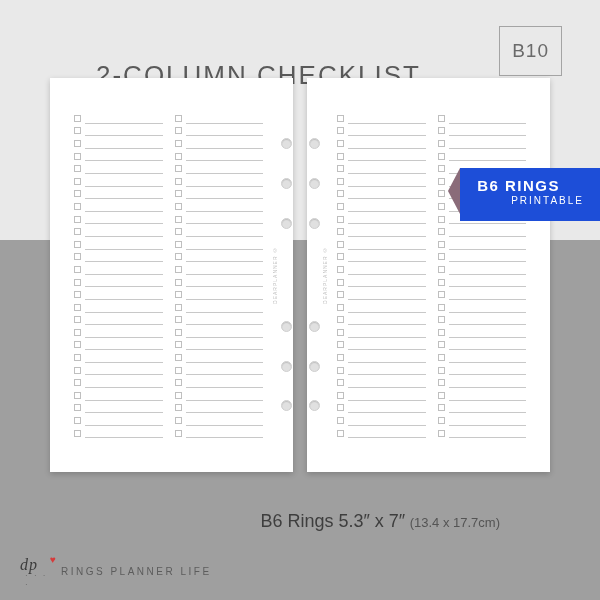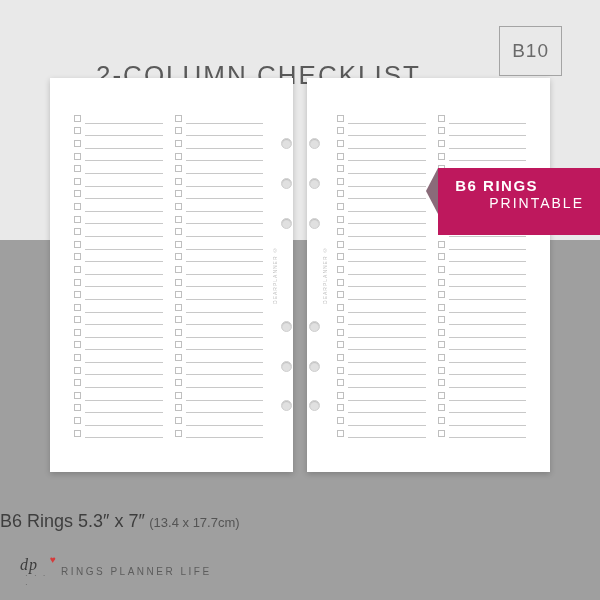--- a/index.html
+++ b/index.html
@@ -25,26 +25,26 @@
   .holes { position: absolute; top: 0; width: 18px; height: 100%; display: flex; flex-direction: column; justify-content: space-around; padding: 46px 0; }
   .page.left .holes { right: -2px; }
   .page.right .holes { left: -2px; }
   .hole { width: 11px; height: 11px; border-radius: 50%; background: #e0e0e0; border: 1px solid #cfcfcf; box-shadow: inset 0 1px 1px rgba(0,0,0,0.15); margin: 0 auto; }
   .holes .gap { height: 34px; }
 
   .vtext { position: absolute; font-size: 5px; letter-spacing: 1px; color: #bdbdbd; writing-mode: vertical-rl; }
   .page.left .vtext { right: 15px; top: 50%; transform: translateY(-50%) rotate(180deg); }
   .page.right .vtext { left: 15px; top: 50%; transform: translateY(-50%) rotate(180deg); }
 
-  .ribbon { position: absolute; top: 168px; right: -1px; background: #be185d; color: #fff; padding: 9px 17px 24px 17px; text-align: left; }
+  .ribbon { position: absolute; top: 168px; right: -1px; background: #1d4ed8; color: #fff; padding: 9px 17px 15px 17px; text-align: left; }
   .ribbon::before { content: ""; position: absolute; left: -12px; top: 0; border-top: 23px solid transparent; border-bottom: 23px solid transparent; border-right: 12px solid #8a6b79; }
   .ribbon-title { font-size: 15px; font-weight: 700; letter-spacing: 1.5px; }
-  .ribbon-sub { font-size: 14px; letter-spacing: 2px; margin-top: 1px; margin-left: 34px; }
-
-  .size-line { position: absolute; bottom: 68px; left: 0; width: 500px; text-align: left; color: #3e3e3e; }
+  .ribbon-sub { font-size: 10px; letter-spacing: 2px; margin-top: 1px; margin-left: 34px; }
+
+  .size-line { position: absolute; bottom: 68px; left: 0; width: 500px; text-align: right; color: #3e3e3e; }
   .size-main { font-size: 18px; font-weight: 500; }
   .size-sub { font-size: 13px; color: #545454; }
 
   .brand { position: absolute; bottom: 14px; left: 20px; display: flex; align-items: center; gap: 11px; }
   .brand-icon { position: relative; width: 30px; height: 30px; }
   .brand-dp { font-family: Georgia, serif; font-style: italic; font-size: 16px; color: #3b3b3b; letter-spacing: 1px; }
   .brand-heart { color: #d63a3a; font-size: 10px; position: absolute; top: -2px; right: -6px; }
   .brand-dots { font-size: 8px; letter-spacing: 2px; color: #6a6a6a; position: absolute; bottom: -3px; left: 5px; }
   .brand-text { font-size: 10px; letter-spacing: 2.5px; color: #5c5c5c; }
 </style>

